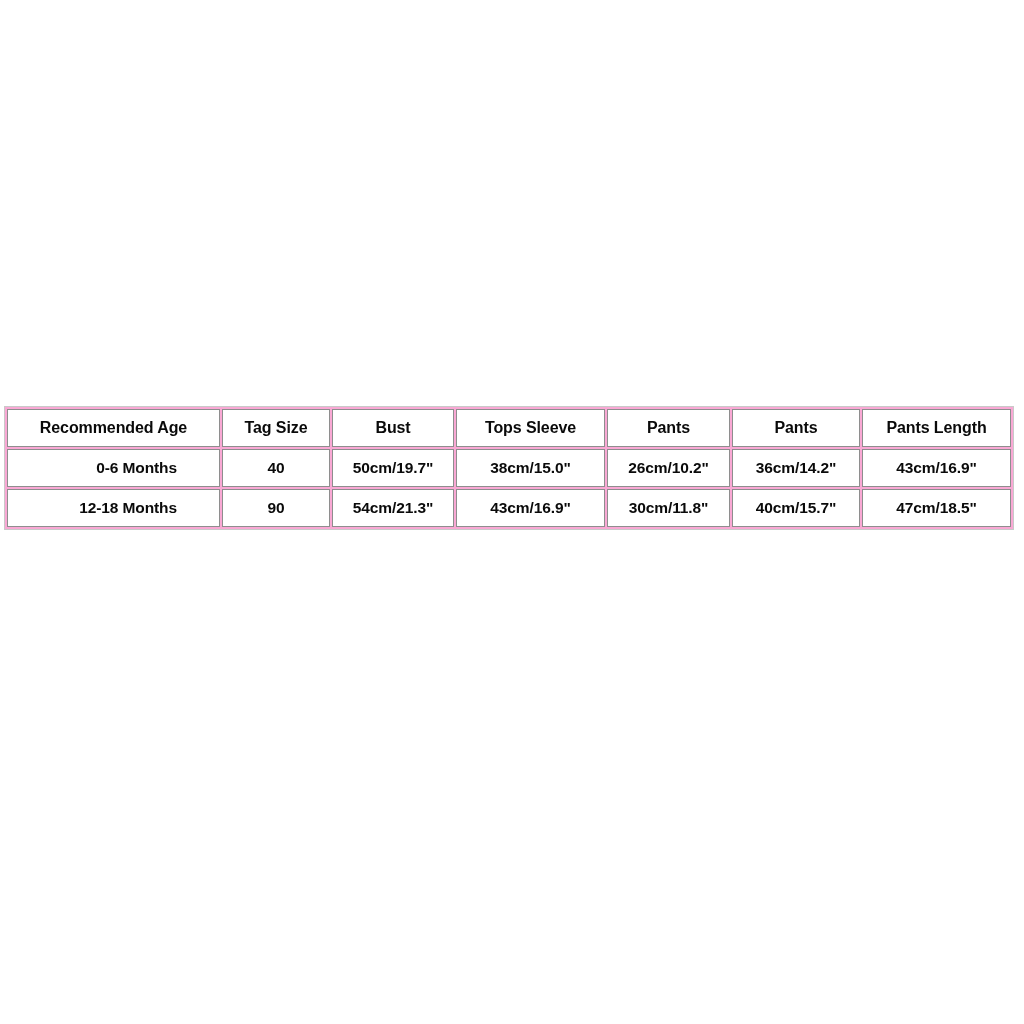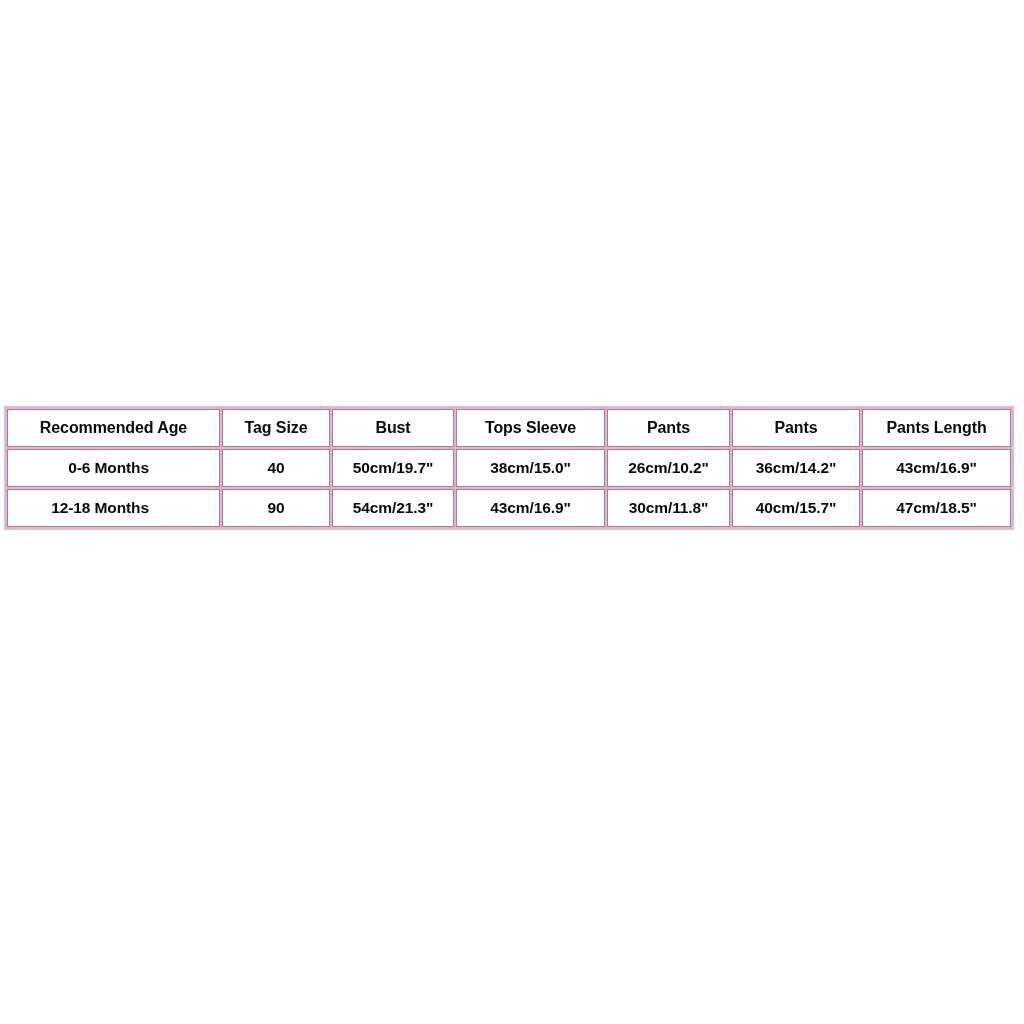--- a/index.html
+++ b/index.html
@@ -55,21 +55,21 @@
     overflow: hidden;
   }
 
   table.size-chart thead td {
     font-size: 16px;
   }
 
   
   table.size-chart td.col-age {
     text-align: right;
-    padding-right: 70px;
+    padding-right: 42px;
   }
   table.size-chart thead td.col-age {
     text-align: center;
     padding-right: 6px;
   }
 
   
   col.c0 { width: 213px; }
   col.c1 { width: 108px; }
   col.c2 { width: 122px; }

